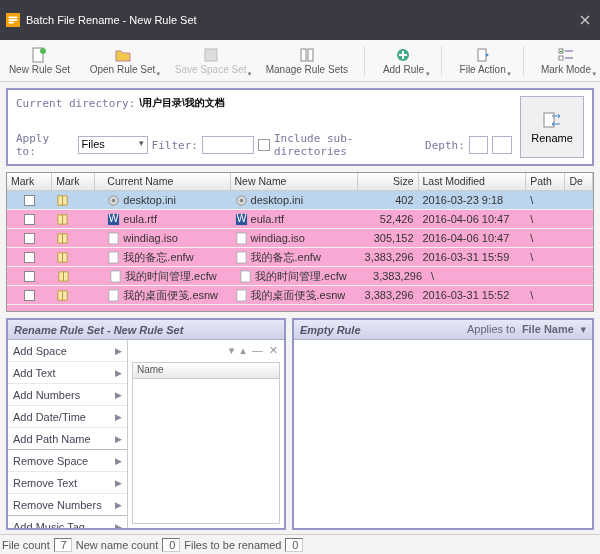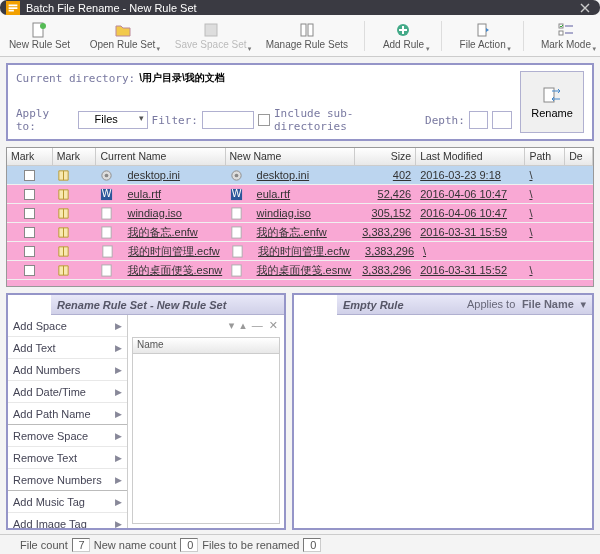--- a/index.html
+++ b/index.html
@@ -1,67 +1,67 @@
 <!DOCTYPE html>
 <html><head>
 <meta charset="utf-8">
 <style>
 * { box-sizing: border-box; margin: 0; padding: 0; font-family: "Segoe UI", Tahoma, sans-serif; font-size: 11px; }
 body { background: #4a4a52; width: 600px; height: 554px; overflow: hidden; }
 .window { width: 600px; height: 554px; background: #f4f4f4; display: flex; flex-direction: column; }
-.titlebar { height: 15px; background: #3a3a42; color: #fff; display: flex; align-items: center; padding: 0 6px; border-radius: 7px; }
+.titlebar { height: 40px; background: #3a3a42; color: #fff; display: flex; align-items: center; padding: 0 6px; }
 .titlebar .ticon { width: 14px; height: 14px; margin-right: 6px; }
 .titlebar .title { flex: 1; font-size: 11px; }
 .titlebar .close { width: 18px; height: 18px; display:flex; align-items:center; justify-content:center; cursor:pointer;}
 .toolbar { height: 42px; background: #f8f8f8; border-bottom: 1px solid #ccc; display: flex; align-items: center; padding: 2px 4px; gap: 10px; }
 .tbtn { display: flex; flex-direction: column; align-items: center; justify-content: center; padding: 2px 6px; min-width: 52px; height: 38px; cursor: pointer; color: #555; position: relative; }
 .tbtn.disabled { color: #bbb; }
 .tbtn .ticon2 { width: 16px; height: 16px; margin-bottom: 1px; }
 .tbtn .lbl { font-size: 10px; white-space: nowrap; }
 .tbtn .dd { position: absolute; right: 0; bottom: 2px; font-size: 7px; color: #777;}
 .sep { width: 1px; height: 30px; background: #ddd; margin: 0 2px; }
 .topbox { margin: 6px; border: 2px solid #9595c8; background: #fff; padding: 6px 8px; display: flex; gap: 8px; align-items:stretch; }
 .topbox-left { flex: 1; display:flex; flex-direction:column; gap:22px;}
 .row { display: flex; align-items: center; gap: 4px; }
 .lblfix { color: #7878a0; font-family: monospace; font-size:11px;}
 .dirval { font-weight: bold; font-size: 10px; text-align: center; }
-.sel { border: 1px solid #b0b0d0; background:#fff; padding: 1px 14px 1px 16px; height:18px; position:relative; min-width:70px;}
+.sel { border: 1px solid #b0b0d0; background:#fff; padding: 1px 14px 1px 3px; height:18px; position:relative; min-width:70px;}
 .sel::after { content:"▾"; position:absolute; right:3px; top:1px; font-size:9px; color:#555;}
 .inp { border: 1px solid #b0b0d0; background:#fff; height:18px; padding: 0 3px; }
 .chk { width:12px; height:12px; border:1px solid #999; background:#fff;}
 .renamebtn { width: 64px; border:1px solid #b0b0d0; background:#f0f0f0; display:flex; flex-direction:column; align-items:center; justify-content:center; cursor:pointer;}
 .renamebtn .ricon { width:20px; height:20px; margin-bottom:2px;}
 .grid { margin: 0 6px 6px 6px; border: 1px solid #999; background:#f9a8d4; height: 140px; display:flex; flex-direction:column; overflow:hidden;}
 .ghdr { display:flex; background: linear-gradient(#fff,#e8e8e8); border-bottom:1px solid #ccc; height:18px;}
 .gh { border-right:1px solid #ccc; padding:2px 4px; font-size:10.5px; color:#333; overflow:hidden; white-space:nowrap;}
 .gbody { flex:1; overflow:hidden;}
 .gr { display:flex; height:19px; align-items:center; border-bottom:1px solid #f0f0f0;}
 .gr.sel-row { background:#bcd5ef;}
-.gc { border-right:1px solid transparent; padding:1px 4px; font-size:11px; color:#333; overflow:hidden; white-space:nowrap; display:flex; align-items:center; gap:14px;text-decoration:underline;}
+.gc { border-right:1px solid transparent; padding:1px 4px; font-size:11px; color:#333; overflow:hidden; white-space:nowrap; display:flex; align-items:center; gap:3px;}
 .gc.num { justify-content:flex-end; }
 .ficon { width:13px; height:13px; flex-shrink:0;}
-.c-mark{width:46px;} .c-state{width:44px;} .c-cur{width:130px;} .c-new{width:130px;} .c-size{width:62px; text-align:right;} .c-mod{width:110px;} .c-path{width:40px;} .c-de{width:28px;}
+.c-mark{width:46px;} .c-state{width:44px;} .c-cur{width:130px;margin-left:8px;} .c-new{width:130px;} .c-size{width:62px; text-align:right;} .c-mod{width:110px;} .c-path{width:40px;} .c-de{width:28px;}
 .chkbox { width:11px; height:11px; border:1px solid #888; background:#fff; margin:auto;}
 .bottom { flex:1; display:flex; gap:6px; margin:0 6px 4px 6px; min-height:0;}
 .panel { border:2px solid #9595c8; background:#fff; display:flex; flex-direction:column;}
 .panel-l { flex: 0 0 280px;}
 .panel-r { flex:1;}
-.phdr { height:20px; background: linear-gradient(#e8e8f8,#d0d0e8); border-bottom:1px solid #b0b0d0; display:flex; align-items:center; padding:0 6px; font-size:11px; color:#333;margin-left:43px;}
+.phdr { height:20px; background: linear-gradient(#e8e8f8,#d0d0e8); border-bottom:1px solid #b0b0d0; display:flex; align-items:center; padding:0 6px; font-size:11px; color:#333;}
 .phdr .ptitle { font-style:italic; font-weight:bold; color:#556;}
 .phdr .pright { margin-left:auto; font-family:monospace; color:#667;}
 .pbody-split { flex:1; display:flex; min-height:0;}
 .rulecats { width:120px; border-right:1px solid #ccc; overflow:hidden;}
 .rcat { height:22px; display:flex; align-items:center; padding:0 5px; border-bottom:1px solid #e8e8e8; cursor:pointer; color:#445; font-size:11px; justify-content:space-between;}
 .rcat .arr { font-size:9px; color:#889;}
 .rcat.divline { border-bottom:1px solid #bbb;}
 .rulelist { flex:1; display:flex; flex-direction:column; padding:4px;}
 .rltools { height:16px; display:flex; justify-content:flex-end; gap:6px; color:#999; font-size:10px; padding-right:2px;}
 .rlbox { flex:1; border:1px solid #ccc; margin-top:2px;}
 .rlhdr { height:16px; background:linear-gradient(#fff,#e8e8e8); border-bottom:1px solid #ccc; padding:1px 4px; font-size:10px; color:#555;}
-.status { height:20px; border-top:1px solid #ccc; background:#f4f4f4; display:flex; align-items:center; padding:0 20px; gap:4px; font-size:10.5px; color:#555;}
+.status { height:20px; border-top:1px solid #ccc; background:#f4f4f4; display:flex; align-items:center; padding:0 2px; gap:4px; font-size:10.5px; color:#555;}
 .status .sval { border:1px inset #ccc; background:#fff; padding:0 4px; min-width:18px; text-align:right;}
 </style>
 </head>
 <body>
 
 <div class="window">
   <div class="titlebar">
     <svg class="ticon" viewBox="0 0 16 16">
         <rect width="16" height="16" fill="#f2a000"></rect>
         <path d="M3 4h10v2H3zM3 7h10v2H3zM3 10h6v2H3z" fill="#fff"></path>

